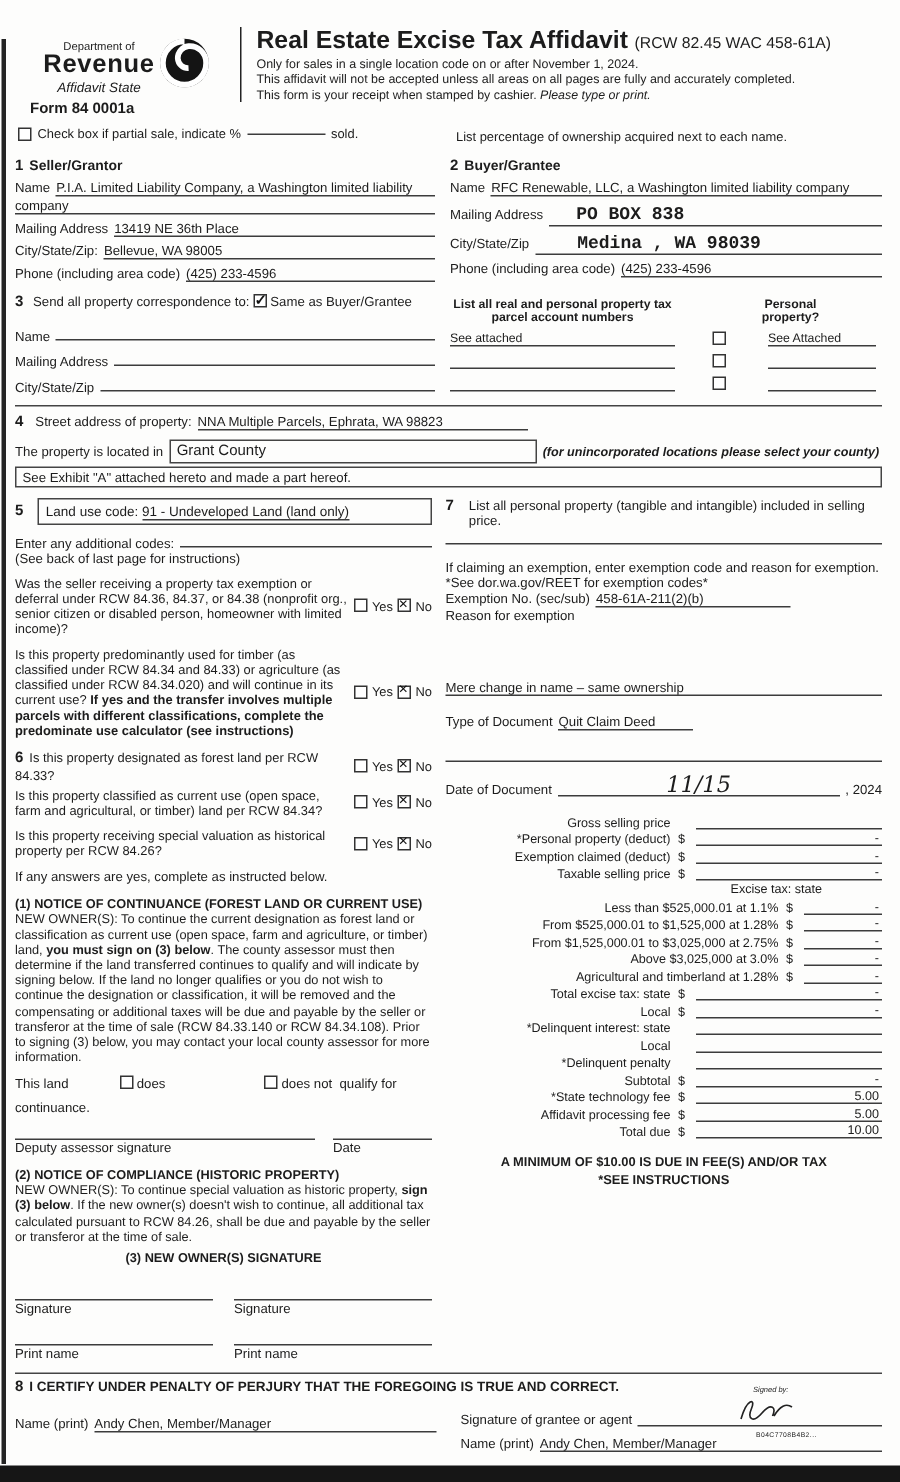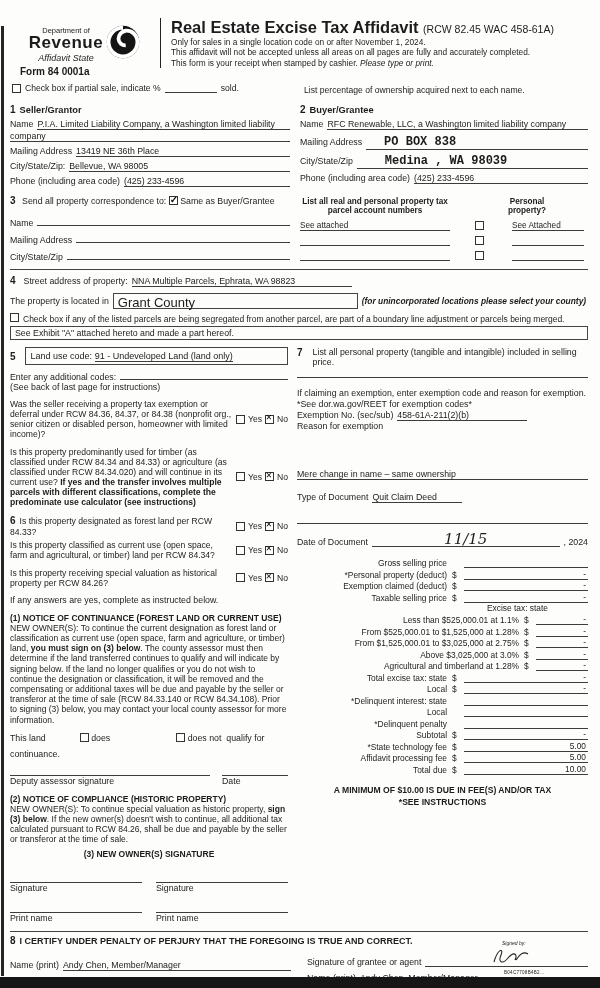--- a/index.html
+++ b/index.html
@@ -29,42 +29,42 @@
   .cb.x::before{content:"\2715";position:absolute;left:-0.5px;top:-1.5px;font-size:8px;line-height:8px;color:#111;}
   .check::before{content:"\2713";position:absolute;left:0px;top:-3px;font-size:10px;font-weight:bold;color:#111;}
   .u{border-bottom:1px solid #3c3c3c;}
   .grow{flex:1;}
   .fr{display:flex;align-items:baseline;gap:4px;}
   .fs9{font-size:8.8px;}
   .mono{font-family:"Liberation Mono","DejaVu Sans Mono",monospace;font-size:12px;font-weight:bold;}
   .secno{font-weight:bold;font-size:10px;margin-right:4px;}
   
   .partial{display:flex;font-size:8.6px;margin:2px 0 6px 2px;align-items:baseline;}
-  .partial .left{width:292px;display:flex;gap:4px;align-items:flex-end;}
+  .partial .left{width:292px;display:flex;gap:4px;align-items:center;}
   .partial .blank{width:52px;border-bottom:1px solid #3c3c3c;}
   
   .cols{display:flex;gap:10px;}
   .col-l{width:280px;flex:none;}
   .col-r{flex:1;}
   .sec-h{font-size:9.3px;font-weight:bold;margin:3px 0 2px 0;}
   .field{display:flex;align-items:baseline;gap:4px;font-size:8.8px;margin-top:4px;}
   .field .u{flex:1;min-height:10px;}
   
   .ptab{font-size:8.2px;}
   .ptab .hd{display:flex;font-weight:bold;text-align:center;line-height:1.15;margin-top:2px;gap:48px;}
   .ptab .c1{width:150px;}
   .ptab .c2{width:58px;}
   .ptab .c3{width:72px;margin-left:4px;}
   .ptab .prow{display:flex;align-items:flex-end;height:15px;}
   .ptab .prow .c1{border-bottom:1px solid #3c3c3c;text-align:left;}
   .ptab .prow .c2{text-align:center;}
   .ptab .prow .c3{border-bottom:1px solid #3c3c3c;text-align:left;}
   
   .s4{border-top:1px solid #444;margin-top:7px;padding-top:5px;font-size:8.8px;}
-  .countybox{border:1px solid #444;width:235px;padding:1px 4px;font-size:13px;height:12px;}
+  .countybox{border:1px solid #444;width:235px;padding:1px 4px;font-size:10px;height:12px;}
   .legalbox{border:1px solid #444;padding:1px 4px;font-size:8.8px;margin-top:2px;}
   .note-bi{font-weight:bold;font-style:italic;font-size:8.4px;white-space:nowrap;}
   
   .twocol{display:flex;gap:9px;margin-top:7px;}
   .lcol{width:278px;flex:none;}
   .rcol{flex:1;}
   .lubox{border:1px solid #444;padding:3px 5px;font-size:9px;flex:1;}
   .q{display:flex;align-items:center;gap:4px;margin-top:7px;font-size:8.6px;line-height:1.18;}
   .q .qt{flex:1;}
   .yn{white-space:nowrap;display:flex;gap:3px;align-items:center;font-size:8.6px;flex:none;}
@@ -226,24 +226,20 @@
     <div class="fr">
         <span class="secno">4</span>
       <span>Street address of property:</span>
       <span class="u" style="min-width:220px;"><span>NNA Multiple Parcels, Ephrata, WA  98823</span></span>
       </div>
     <div class="fr" style="margin-top:6px;align-items:center;">
       <span>The property is located in</span>
       <span class="countybox"><span>Grant County</span></span>
       <span class="note-bi">(for unincorporated locations please select your county)</span>
       </div>
-    <div class="fr" style="margin-top:4px;font-size:8.5px;">
-      <span class="cb"></span>
-      <span>Check box if any of the listed parcels are being segregated from another parcel, are part of a boundary line adjustment or parcels being merged.</span>
-      </div>
     <div class="legalbox">See Exhibit "A" attached hereto and made a part hereof.</div>
   </div>
 
   <div class="twocol">
 
     <div class="lcol">
       <div style="display:flex;gap:5px;align-items:center;">
         <span class="secno">5</span>
         <div class="lubox">
           <span>Land use code:</span>

